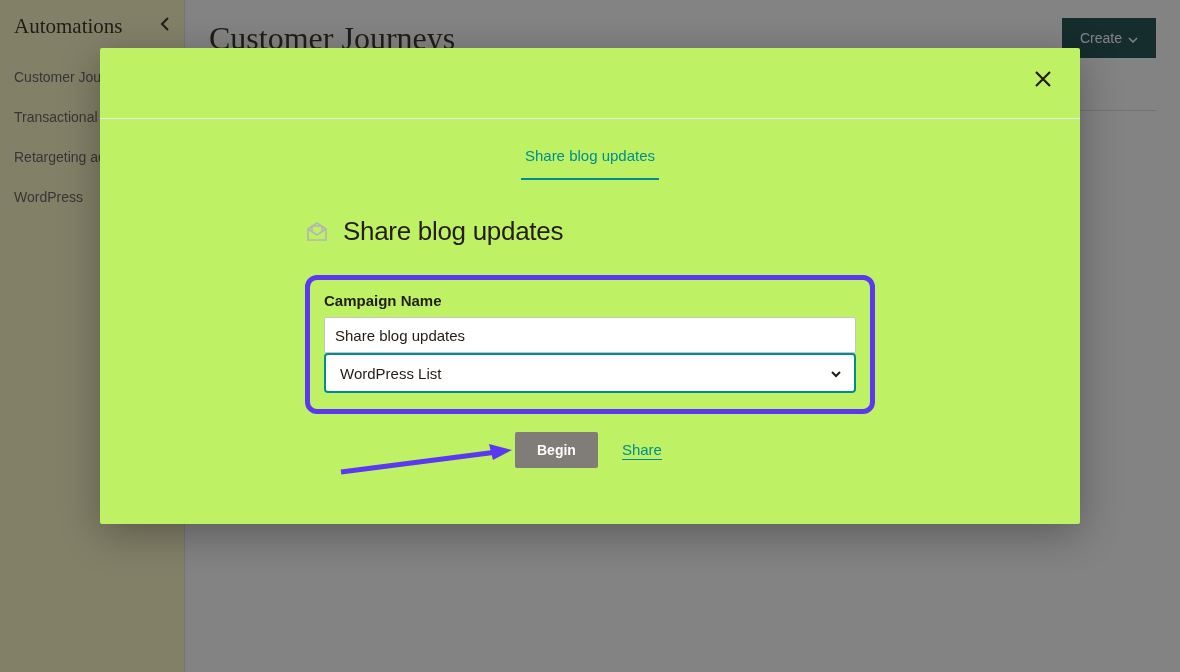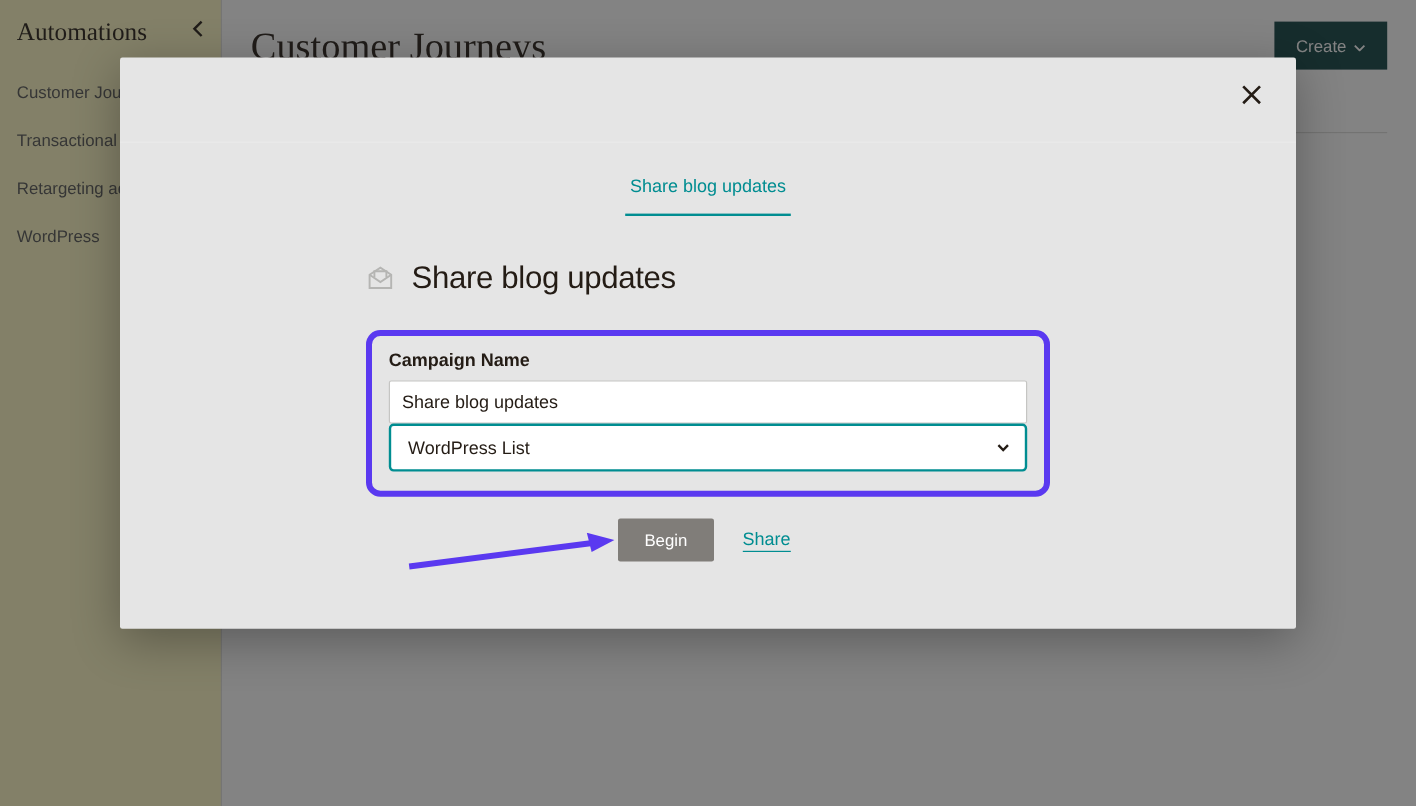--- a/index.html
+++ b/index.html
@@ -84,21 +84,21 @@
       inset: 0;
       background: rgba(30,30,30,0.55);
     }
     
     
     .modal {
       position: absolute;
       top: 48px;
       left: 100px;
       width: 980px;
-      background: #e5e5e5;
+      background: #bef264;
       border-radius: 2px;
       box-shadow: 0 10px 40px rgba(0,0,0,0.3);
       padding-bottom: 56px;
     }
     .modal-close {
       position: absolute;
       top: 22px;
       right: 28px;
       font-size: 20px;
       cursor: pointer;
@@ -206,21 +206,21 @@
       margin-top: 18px;
       position: relative;
       padding-left: 210px;
     }
     .begin-btn {
       background: #807d79;
       color: #fff;
       border: none;
       padding: 10px 22px;
       font-size: 14px;
-      font-weight: 400;
+      font-weight: 700;
       border-radius: 2px;
       cursor: pointer;
     }
     .cancel-link {
       color: #008d91;
       font-size: 15px;
       text-decoration: none;
       border-bottom: 1px solid #008d91;
       padding-bottom: 1px;
       cursor: pointer;

